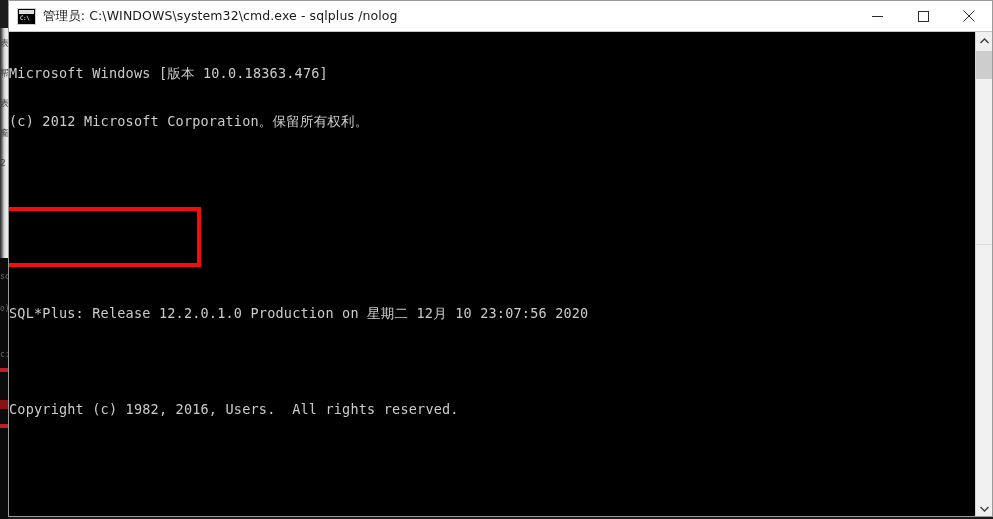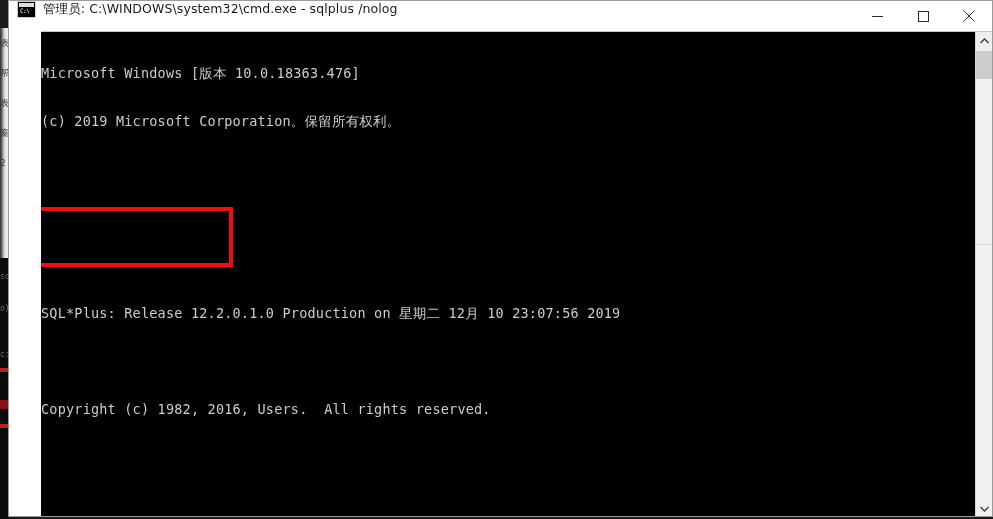--- a/index.html
+++ b/index.html
@@ -79,21 +79,21 @@
     border: 1px solid #9b9b9b;
     box-sizing: border-box;
   }
 
   
   #titlebar {
     position: relative;
     height: 30px;
     background: #ffffff;
     display: flex;
-    align-items: flex-start;
+    align-items: center;
     user-select: none;
   }
   #title-icon {
     width: 17px;
     height: 15px;
     margin-left: 8px;
     margin-right: 7px;
     background: #000000;
     border: 1px solid #d0d0d0;
     position: relative;
@@ -139,21 +139,20 @@
   .wbtn svg { display: block; }
 
   
   #console-area {
     position: relative;
     height: 485px;
     background: #000000;
     border-top: 1px solid #c8c8c8;
     box-sizing: border-box;
     overflow: hidden;
-    margin-left: 32px;
   }
   #console-text {
     position: absolute;
     left: 0px;
     top: 1px;
     right: 25px;
     color: #cccccc;
     font-family: "DejaVu Sans Mono", "Liberation Mono", monospace;
     font-size: 13.5px;
     line-height: 16px;
@@ -260,25 +259,25 @@
           <line x1="11.5" y1="0.5" x2="0.5" y2="11.5" stroke="#2b2b2b" stroke-width="1"></line>
         </svg>
       </div>
     </div>
   </div>
 
   <div id="console-area">
 
     <div id="console-text">
       <div class="cline">Microsoft Windows [版本 10.0.18363.476]</div>
-      <div class="cline">(c) 2019 Microsoft Corporation。保留所有权利。</div>
+      <div class="cline">(c) 2012 Microsoft Corporation。保留所有权利。</div>
       <div class="cline blank"></div>
       <div class="cline blank"></div>
       <div class="cline blank"> </div>
-      <div class="cline">SQL*Plus: Release 12.2.0.1.0 Production on 星期二 12月 10 23:07:56 2019</div>
+      <div class="cline">SQL*Plus: Release 12.2.0.1.0 Production on 星期二 12月 10 23:07:56 2020</div>
       <div class="cline blank"></div>
       <div class="cline">Copyright (c) 1982, 2016, Users.  All rights reserved.</div>
       <div class="cline blank"></div>
       
       
       
       
       
     </div>
 

